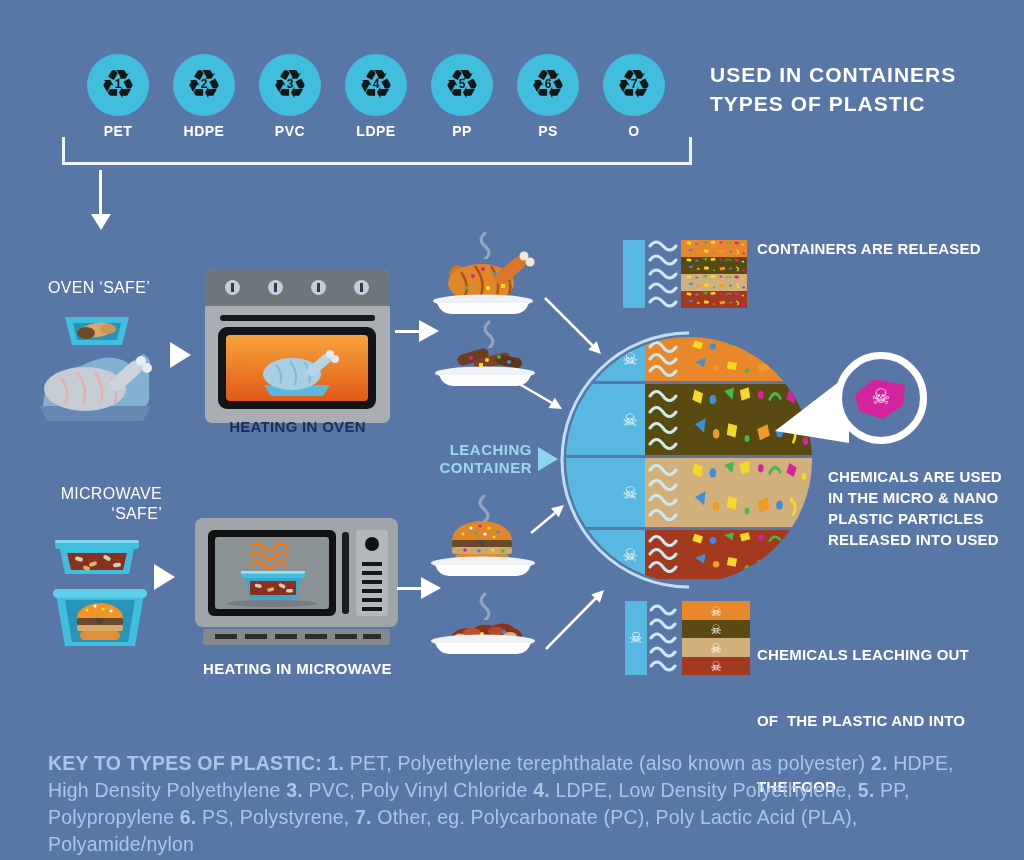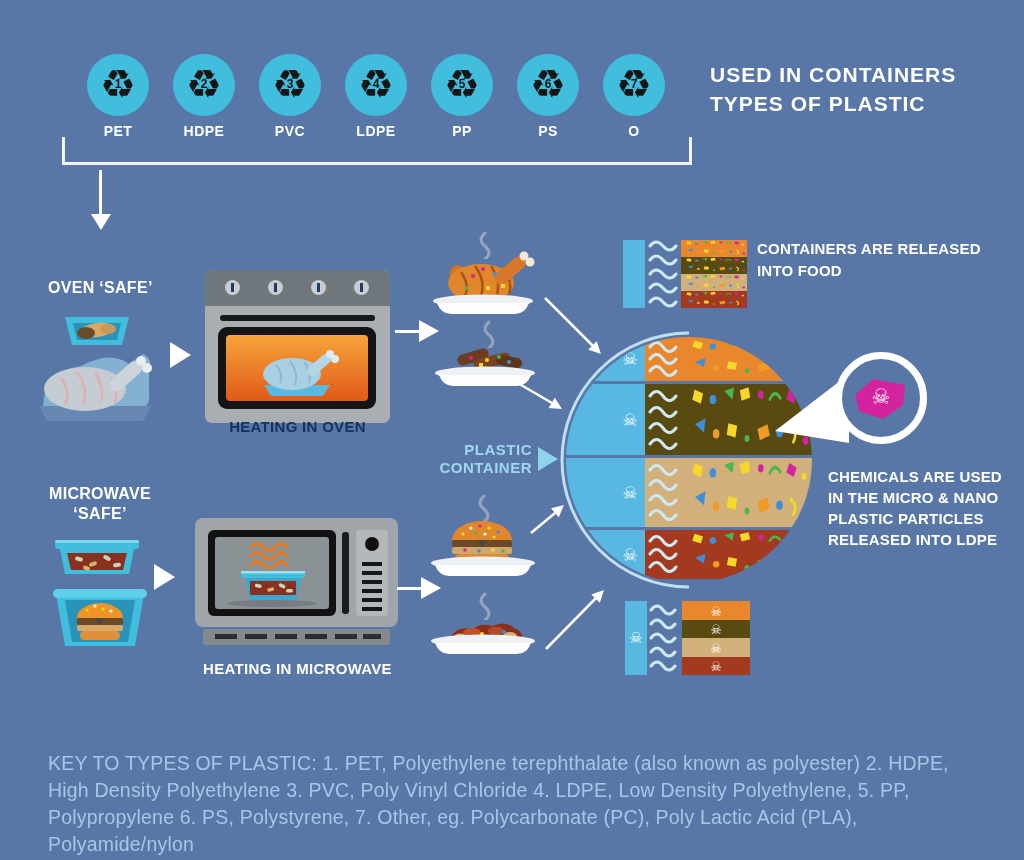--- a/index.html
+++ b/index.html
@@ -12,21 +12,21 @@
          font-family:"Liberation Sans", sans-serif;}
   .abs{position:absolute;}
   .badge{width:62px;text-align:center;}
   .badge .disc{position:relative;width:62px;height:62px;border-radius:50%;background:var(--cyan);}
   .badge .recy{position:absolute;left:0;top:0;width:62px;height:62px;line-height:60px;font-size:40px;
                color:#151515;font-family:"DejaVu Sans",sans-serif;}
   .badge .num{position:absolute;left:50%;top:50%;transform:translate(-50%,-54%);font-size:12px;
               font-weight:bold;color:#111;}
   .badge .blabel{margin-top:7px;color:#fff;font-weight:bold;font-size:14px;letter-spacing:.5px;}
   .bracket{border-left:3px solid #f2f5f8;border-right:3px solid #f2f5f8;border-bottom:3px solid #f2f5f8;}
-  .wlabel{color:#fff;font-weight:bold;font-size:16px;letter-spacing:.3px;}
+  .wlabel{color:#fff;font-weight:normal;font-size:16px;letter-spacing:.3px;}
   .tri-r{width:0;height:0;border-top:13px solid transparent;border-bottom:13px solid transparent;
          border-left:21px solid #fff;}
   .title{color:#fff;font-weight:bold;font-size:21px;line-height:29px;letter-spacing:1px;}
   .caption-navy{color:var(--navy);font-weight:bold;font-size:15px;letter-spacing:.3px;text-align:center;}
   .caption-white{color:#fff;font-weight:bold;font-size:15px;letter-spacing:.3px;text-align:center;}
   .ann{color:#fff;font-weight:bold;font-size:15px;line-height:22px;letter-spacing:.2px;}
   .pclabel{color:var(--label_cyan);font-weight:bold;font-size:15px;line-height:18px;text-align:right;letter-spacing:.5px;}
   .circle-clip{width:246px;height:246px;border-radius:50%;overflow:hidden;}
   .band{position:absolute;left:0;width:246px;}
   .band .wall{position:absolute;left:0;top:0;bottom:0;width:79px;background:var(--container_blue);}
@@ -34,21 +34,21 @@
   .bskull{position:absolute;left:50px;top:50%;transform:translateY(-52%);width:28px;text-align:center;
           color:#fff;font-size:17px;font-family:"DejaVu Sans",sans-serif;}
   .wv path{stroke:var(--wave);stroke-width:3;fill:none;stroke-linecap:round;}
   .wv-o path{stroke:#e87a20;stroke-width:3;fill:none;stroke-linecap:round;}
   .strip{position:relative;width:100%;}
   .sskull{position:absolute;left:0;right:0;top:50%;transform:translateY(-50%);text-align:center;color:#fff;
           font-size:13px;font-family:"DejaVu Sans",sans-serif;}
   .mag{border-radius:50%;background:var(--bg);border:7px solid #fff;box-sizing:border-box;
        display:flex;align-items:center;justify-content:center;}
   .keytext{color:var(--text_light);font-size:19.5px;line-height:27px;letter-spacing:.2px;}
-  .keytext b{font-weight:normal;}
+  .keytext b{font-weight:bold;}
   .leaching{white-space:pre-wrap;}
   .oven-body{background:#a9aeb2;border-radius:7px;}
   .oven-top{background:#6f767c;border-radius:7px 7px 0 0;}
   .knob{position:absolute;top:10px;width:15px;height:15px;border-radius:50%;background:#c9cdcf;}
   .knob i{position:absolute;left:6px;top:3px;width:3px;height:9px;background:#1f3c68;}
   .mw-body{background:#a0a5a9;border-radius:8px;}
   .panel{background:#b4b8bb;border-radius:4px;}
   .pbar{position:absolute;left:6px;width:20px;height:4px;background:#151719;}
 </style>
 </head>
@@ -184,21 +184,21 @@
           <path d="M26,18 q8,10 4,18 M40,14 q9,12 5,24 M54,15 q8,11 5,21" stroke="#8ab8d2" stroke-width="2" fill="none"></path>
           <line x1="62" y1="24" x2="76" y2="12" stroke="#b6d6e8" stroke-width="10" stroke-linecap="round"></line>
           <circle cx="80" cy="7" r="4" fill="#dcebf4"></circle>
           <circle cx="85" cy="12" r="4" fill="#dcebf4"></circle>
         </svg>
       </div>
     </div>
   </div>
   <div class="abs caption-navy" style="left:205px;top:418px;width:185px">HEATING IN OVEN</div>
 
-  <div class="abs wlabel" style="left:38px;top:484px;width:124px;text-align:center;line-height:20px">
+  <div class="abs wlabel" style="left:38px;top:484px;width:124px;text-align:right;line-height:20px">
     <div>MICROWAVE</div>
     <div>‘SAFE’</div>
   </div>
 
   <svg class="abs" style="left:55px;top:538px" width="84" height="38">
     <rect x="0" y="2" width="84" height="9" rx="3" fill="#41bedd"></rect>
     <rect x="0" y="2" width="84" height="3" rx="1.5" fill="#7fd8ee"></rect>
     <path d="M5,11 h74 l-5,25 h-64 z" fill="#41bedd"></path>
     <path d="M12,15 h60 l-4,17 h-52 z" fill="#8a3020"></path>
     <rect x="20" y="19" width="8" height="4" rx="2" fill="#c8d4bc" transform="rotate(15 24 21)"></rect>
@@ -307,21 +307,21 @@
     <circle cx="50" cy="13" r="2" fill="#45b84e"></circle>
       <circle cx="60" cy="18" r="2" fill="#3e8fd8"></circle>
     <rect x="30" y="19" width="4" height="4" fill="#f6d829"></rect>
   </svg>
   <svg class="abs" style="left:433px;top:366px" width="104" height="22">
     <ellipse cx="52" cy="7" rx="50" ry="6.5" fill="#eef2f5"></ellipse>
     <path d="M6,9 h92 q-4,11 -14,11 h-64 q-10,0 -14,-11 z" fill="#fdfdfe"></path>
   </svg>
 
   <div class="abs pclabel" style="left:418px;top:441px;width:114px">
-    <div>PLASTIC</div>
+    <div>LEACHING</div>
     <div>CONTAINER</div>
   </div>
   <div class="abs" style="left:538px;top:447px;width:0;height:0;border-top:12px solid transparent;border-bottom:12px solid transparent;border-left:20px solid #8fd4ec"></div>
 
   <svg class="abs" style="left:476px;top:494px" width="14" height="28">
     <path d="M8,2 q-8,7 0,13 q8,7 0,13" stroke="#93a5bf" stroke-width="3" fill="none" stroke-linecap="round"></path>
     </svg>
   <svg class="abs" style="left:449px;top:518px" width="66" height="48">
     <path d="M3,22 a30,19 0 0 1 60,0 z" fill="#e0862b"></path>
     <circle cx="14" cy="16" r="1.6" fill="#f6d829"></circle>
@@ -449,21 +449,21 @@
     <svg width="60" height="46">
       <path d="M4,20 L22,4 L54,10 L52,30 L32,44 L8,36 z" fill="var(--pink)"></path>
     </svg>
     <span style="position:absolute;left:50%;top:50%;transform:translate(-50%,-54%);color:#fff;font-size:21px;font-family:'DejaVu Sans',sans-serif">☠</span>
   </div>
 
   <div class="abs ann" style="left:828px;top:466px;width:190px;line-height:21px">
     <div>CHEMICALS ARE USED</div>
     <div>IN THE MICRO &amp; NANO</div>
     <div>PLASTIC PARTICLES</div>
-    <div>RELEASED INTO LDPE</div>
+    <div>RELEASED INTO USED</div>
   </div>
 
   <div class="abs" style="left:623px;top:240px;width:22px;height:68px;background:var(--container_blue)"></div>
   <svg class="wv abs" style="left:648px;top:238px" width="30" height="74">
     <path d="M2,8 q6,-8 13,0 t13,0"></path>
       <path d="M2,22 q6,-8 13,0 t13,0"></path>
       <path d="M2,36 q6,-8 13,0 t13,0"></path>
     <path d="M2,50 q6,-8 13,0 t13,0"></path>
       <path d="M2,64 q6,-8 13,0 t13,0"></path>
   </svg>
@@ -476,21 +476,20 @@
         </svg></div>
     <div class="strip" style="height:17px;background:var(--band_tan)"><svg width="66" height="17" viewBox="0 0 160 60" preserveAspectRatio="none">
           <use href="#parts"></use>
         </svg></div>
     <div class="strip" style="height:17px;background:var(--band_red)"><svg width="66" height="17" viewBox="0 0 160 60" preserveAspectRatio="none">
           <use href="#parts"></use>
         </svg></div>
   </div>
   <div class="abs ann" style="left:757px;top:238px;width:240px">
     <div>CONTAINERS ARE RELEASED</div>
-    <div>INTO FOOD</div>
   </div>
 
   <div class="abs" style="left:625px;top:601px;width:22px;height:74px;background:var(--container_blue)">
     <span class="sskull" style="font-size:15px">☠</span>
   </div>
   <svg class="wv abs" style="left:649px;top:602px" width="28" height="72">
     <path d="M2,8 q6,-8 12,0 t12,0"></path>
       <path d="M2,22 q6,-8 12,0 t12,0"></path>
       <path d="M2,36 q6,-8 12,0 t12,0"></path>
     <path d="M2,50 q6,-8 12,0 t12,0"></path>
@@ -503,16 +502,21 @@
     <div class="strip" style="height:18px;background:var(--band_olive)">
         <span class="sskull">☠</span>
       </div>
     <div class="strip" style="height:19px;background:var(--band_tan)">
         <span class="sskull">☠</span>
       </div>
     <div class="strip" style="height:18px;background:var(--band_red)">
         <span class="sskull">☠</span>
       </div>
   </div>
+  <div class="abs ann leaching" style="left:757px;top:600px;width:250px">
+    <div>CHEMICALS LEACHING OUT</div>
+    <div>OF  THE PLASTIC AND INTO</div>
+    <div>THE FOOD</div>
+  </div>
 
   <div class="abs keytext" style="left:48px;top:750px;width:940px"><b>KEY TO TYPES OF PLASTIC: </b><b>1.</b><span> PET, Polyethylene terephthalate (also known as polyester) </span><b>2.</b><span> HDPE, High Density Polyethylene </span><b>3.</b><span> PVC, Poly Vinyl Chloride </span><b>4.</b><span> LDPE, Low Density Polyethylene, </span><b>5.</b><span> PP, Polypropylene </span><b>6.</b><span> PS, Polystyrene, </span><b>7.</b><span> Other, eg. Polycarbonate (PC), Poly Lactic Acid (PLA), Polyamide/nylon</span></div>
 
 </div>
 
 </body></html>

